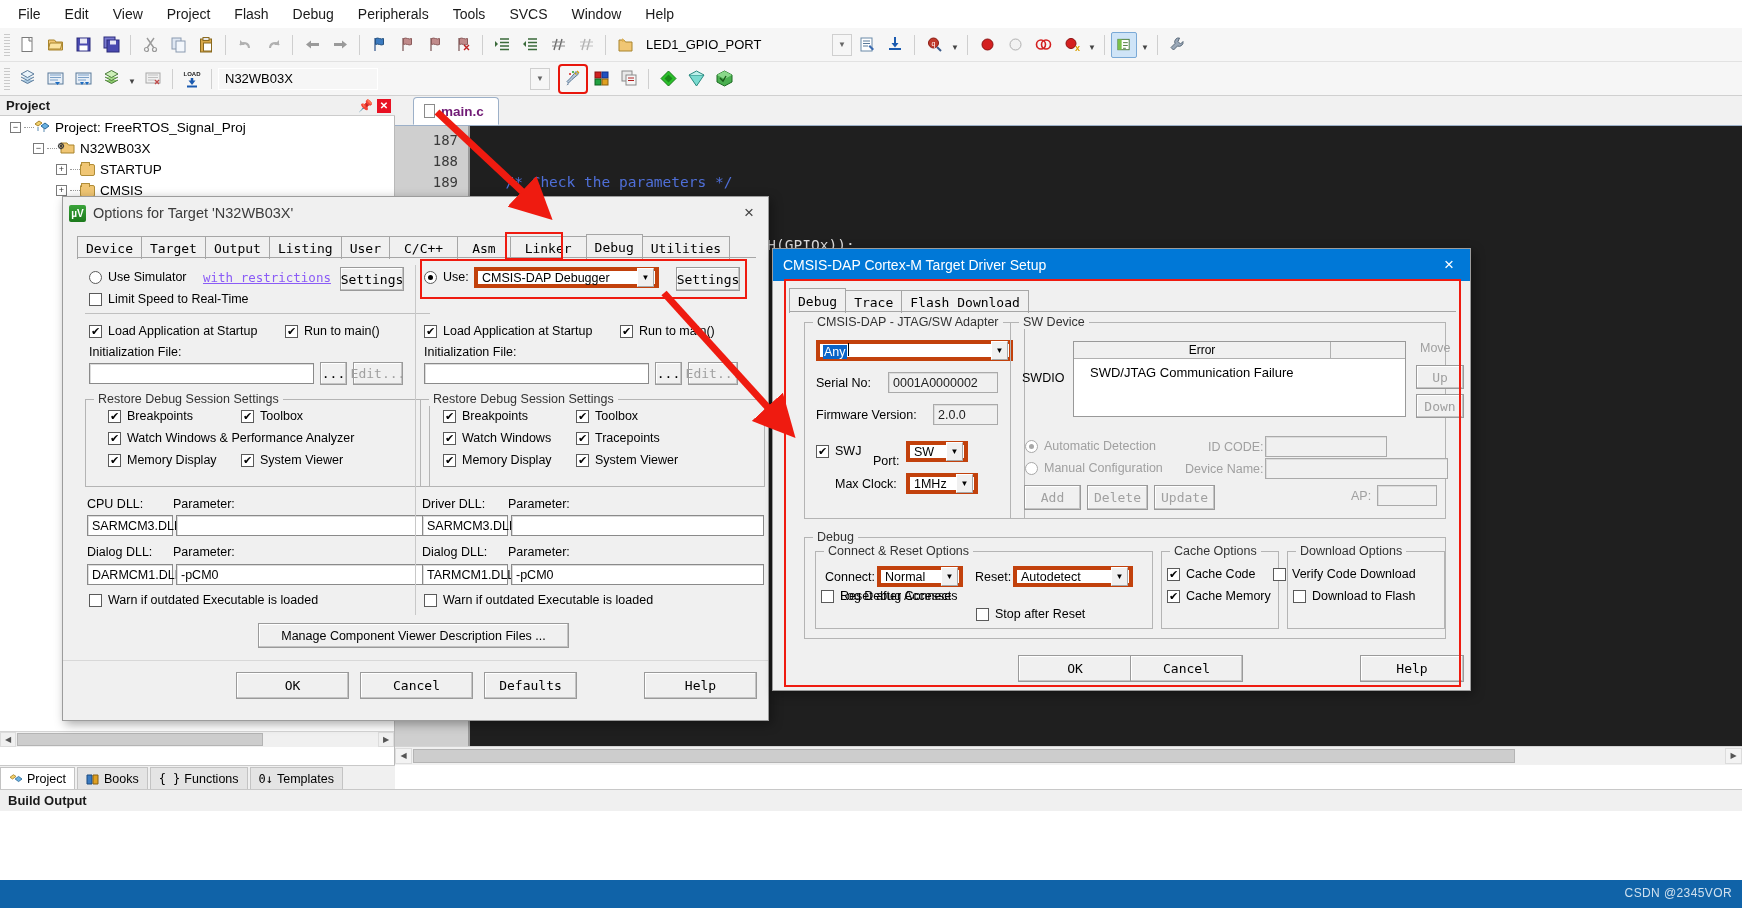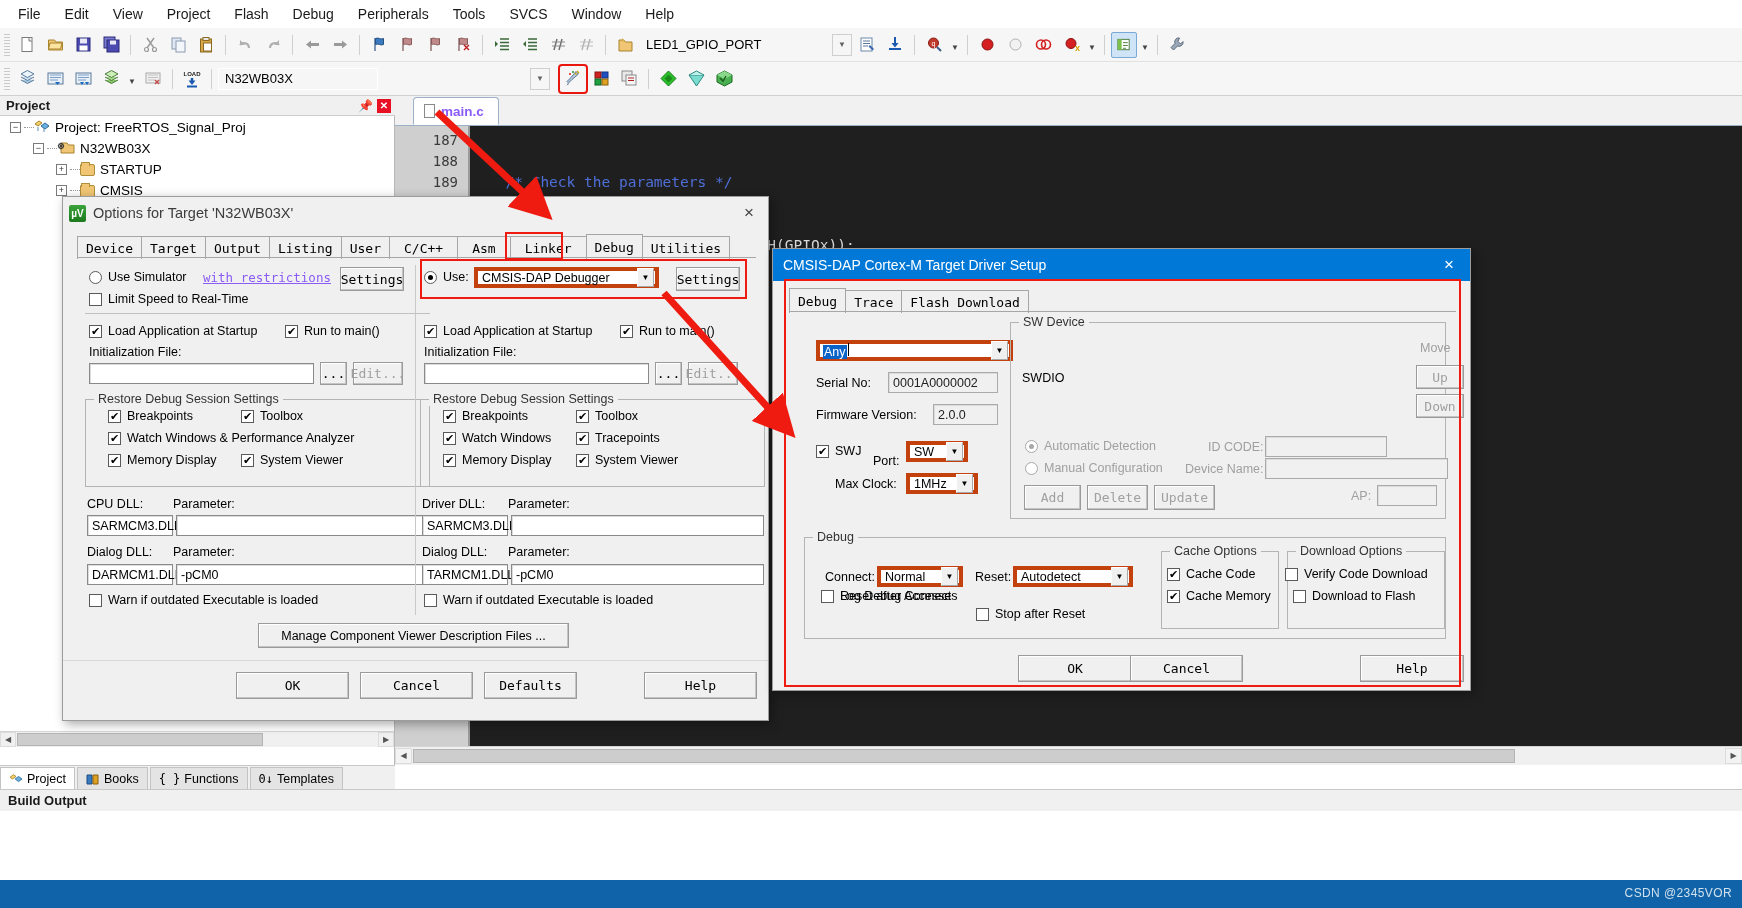--- a/index.html
+++ b/index.html
@@ -127,21 +127,21 @@
   
   #editorwrap { left:395px; top:96px; width:1347px; height:669px; background:#f1f1f1; }
   #tabstrip {
     position:absolute; left:0; top:0; width:1347px; height:30px;
     background:#f1f1f1; border-bottom:1px solid #9cb0c8;
     display:flex; align-items:flex-end; padding-left:18px;
   }
   .etab {
     height:28px; display:flex; align-items:center; gap:6px; padding:0 14px 0 10px;
     background:#ffffff; border:1px solid #9cb0c8; border-bottom:1px solid #ffffff;
-    font-size:13.5px; font-weight:bold; color:#8b5cf6;
+    font-size:13.5px; font-weight:bold; color:#701a75;
     border-radius:4px 4px 0 0;
   }
   .etab .fileicon {
     width:11px; height:14px; background:#fdfdfd; border:1px solid #8a8a8a;
     position:relative;
   }
   #codearea {
     position:absolute; left:0; top:30px; width:1347px; height:620px;
     background:#1f1f1f; display:flex; font-family:"DejaVu Sans Mono", monospace;
   }
@@ -869,20 +869,23 @@
     <span style="margin-left:auto;font-size:17px;padding:0 10px;cursor:default">×</span>
   </div>
 
   <div class="tabs abs" style="left:16px; top:39px;">
     <div class="tab active">Debug</div>
     <div class="tab">Trace</div>
     <div class="tab">Flash Download</div>
   </div>
   <div class="abs" style="left:16px; top:62px; width:667px; height:1px; background:#a6a6a6;"></div>
 
+  <div class="grp" style="left:31px; top:73px; width:221px; height:197px;">
+    <span class="lbl">CMSIS-DAP - JTAG/SW Adapter</span>
+  </div>
   <div class="abs cbx" style="left:43px; top:91px; width:197px;">
     <span class="v" style="padding:0 3px">
       <span class="sel-text">Any</span><span class="caret"></span>
     </span>
     <span class="a">▼</span>
   </div>
   <div class="abs" style="left:43px; top:127px; font-size:12.5px;">Serial No:</div>
   <div class="abs tf ro" style="left:115px; top:123px; width:110px;">0001A0000002</div>
   <div class="abs" style="left:43px; top:159px; font-size:12.5px;">Firmware Version:</div>
   <div class="abs tf ro" style="left:160px; top:155px; width:65px;">2.0.0</div>
@@ -899,20 +902,31 @@
   <div class="abs" style="left:62px; top:228px; font-size:12.5px;">Max Clock:</div>
   <div class="abs cbx" style="left:133px; top:224px; width:72px;">
     <span class="v">1MHz</span>
     <span class="a">▼</span>
   </div>
 
   <div class="grp" style="left:237px; top:73px; width:436px; height:197px;">
     <span class="lbl">SW Device</span>
   </div>
   <div class="abs" style="left:249px; top:122px; font-size:12.5px;">SWDIO</div>
+  <div class="abs" style="left:300px; top:92px; width:333px; height:76px;
+       border:1px solid #999; background:#fff;">
+    <div style="display:flex; height:17px; border-bottom:1px solid #b0b0b0; background:#f0f0f0;">
+      <div style="flex:1; text-align:center; font-size:12px; border-right:1px solid #b0b0b0;
+           display:flex; align-items:center; justify-content:center;">Error</div>
+      <div style="width:74px;"></div>
+    </div>
+    <div style="padding:6px 0 0 16px; font-size:13px;">
+      <span>SWD/JTAG Communication Failure</span>
+    </div>
+  </div>
   <div class="abs disabled" style="left:647px; top:92px; font-size:12.5px;">Move</div>
   <div class="abs btn dis" style="left:643px; top:116px; width:48px; height:24px;">Up</div>
   <div class="abs btn dis" style="left:643px; top:145px; width:48px; height:24px;">Down</div>
 
   <div class="abs row disabled" style="left:252px; top:190px;">
     <span class="rb dis on"></span>
     <span>Automatic Detection</span>
   </div>
   <div class="abs row disabled" style="left:252px; top:212px;">
     <span class="rb dis"></span>
@@ -926,20 +940,23 @@
   <div class="abs btn dis" style="left:251px; top:236px; width:57px; height:25px;">Add</div>
   <div class="abs btn dis" style="left:314px; top:236px; width:61px; height:25px;">Delete</div>
   <div class="abs btn dis" style="left:381px; top:236px; width:61px; height:25px;">Update</div>
   <div class="abs disabled" style="left:578px; top:240px; font-size:12.5px;">AP:</div>
   <div class="abs tf ro" style="left:604px; top:236px; width:60px;"></div>
 
   <div class="grp" style="left:31px; top:288px; width:642px; height:102px;">
     <span class="lbl">Debug</span>
   </div>
 
+  <div class="grp" style="left:42px; top:302px; width:338px; height:78px;">
+    <span class="lbl">Connect &amp; Reset Options</span>
+  </div>
   <div class="abs" style="left:52px; top:321px; font-size:12.5px;">Connect:</div>
   <div class="abs cbx" style="left:104px; top:317px; width:86px;">
     <span class="v">Normal</span>
     <span class="a">▼</span>
   </div>
   <div class="abs" style="left:202px; top:321px; font-size:12.5px;">Reset:</div>
   <div class="abs cbx" style="left:240px; top:317px; width:120px;">
     <span class="v">Autodetect</span>
     <span class="a">▼</span>
   </div>
@@ -964,21 +981,21 @@
     <span>Cache Code</span>
   </div>
   <div class="abs row" style="left:394px; top:340px;">
     <span class="cb">✔</span>
     <span>Cache Memory</span>
   </div>
 
   <div class="grp" style="left:514px; top:302px; width:158px; height:78px;">
     <span class="lbl">Download Options</span>
   </div>
-  <div class="abs row" style="left:512px; top:318px;">
+  <div class="abs row" style="left:500px; top:318px;">
     <span class="cb"></span>
     <span>Verify Code Download</span>
   </div>
   <div class="abs row" style="left:520px; top:340px;">
     <span class="cb"></span>
     <span>Download to Flash</span>
   </div>
 
   <div class="abs btn" style="left:245px; top:406px; width:114px; height:27px;">OK</div>
   <div class="abs btn" style="left:357px; top:406px; width:113px; height:27px;">Cancel</div>

